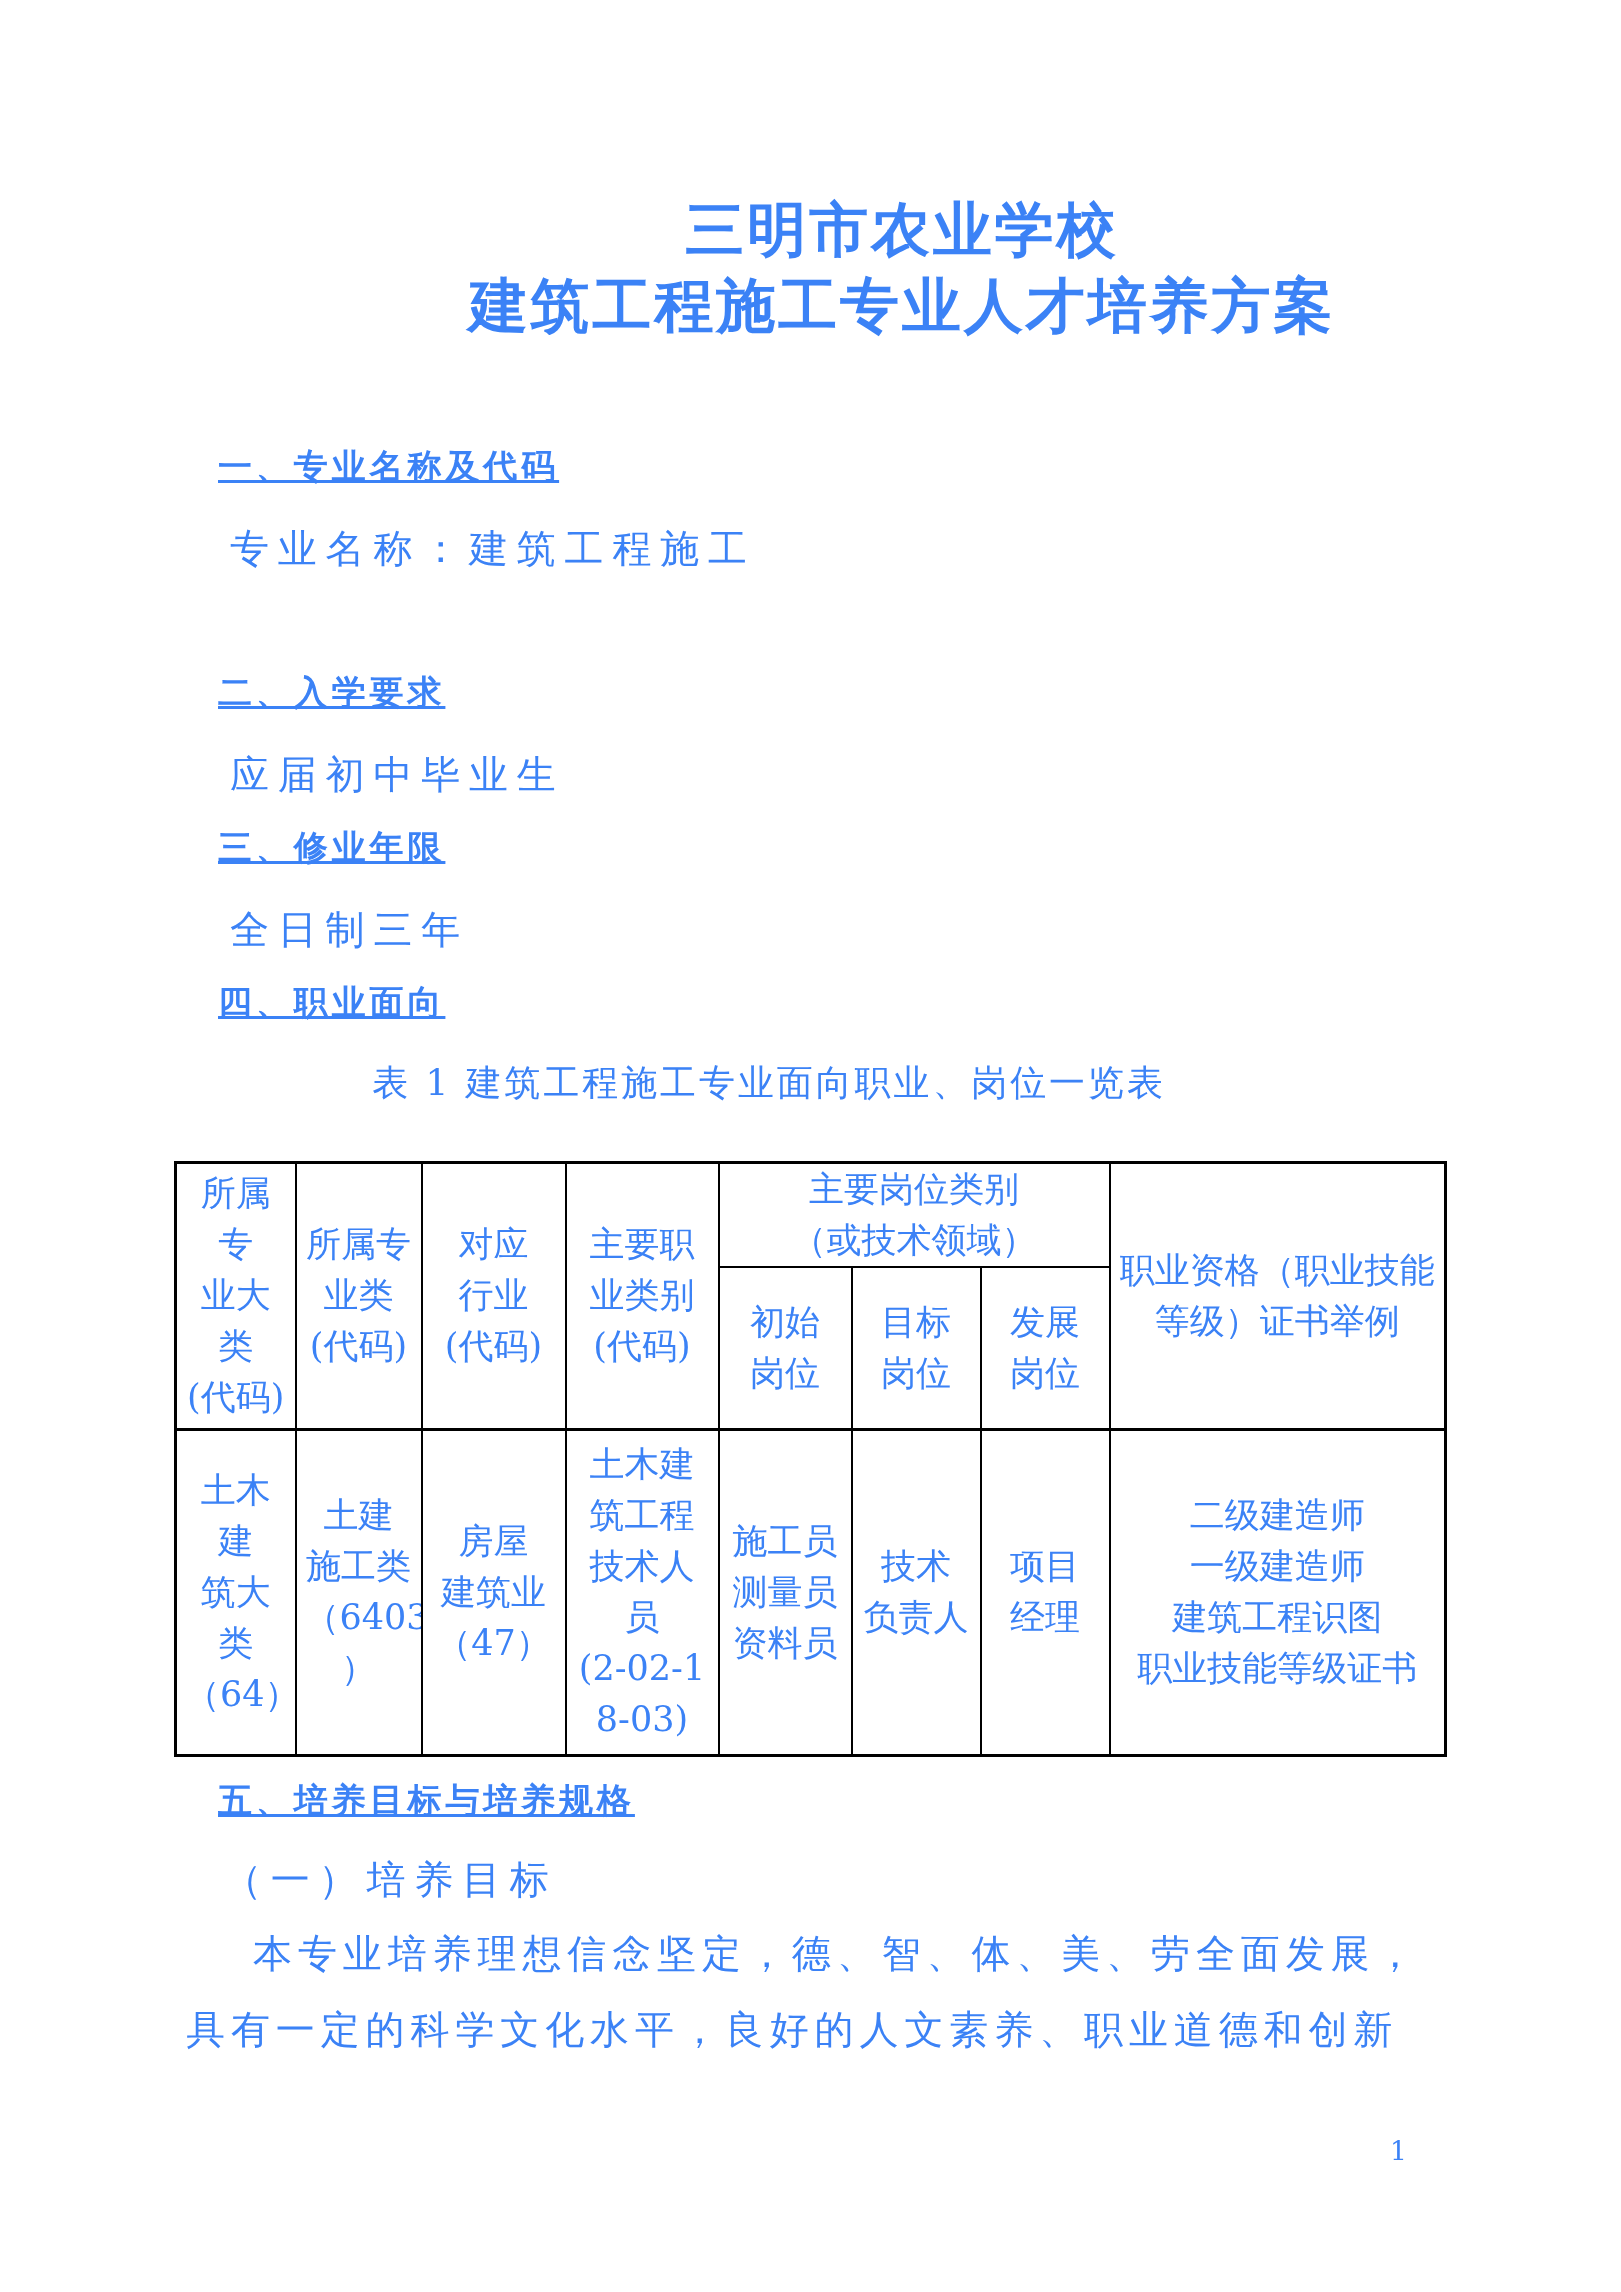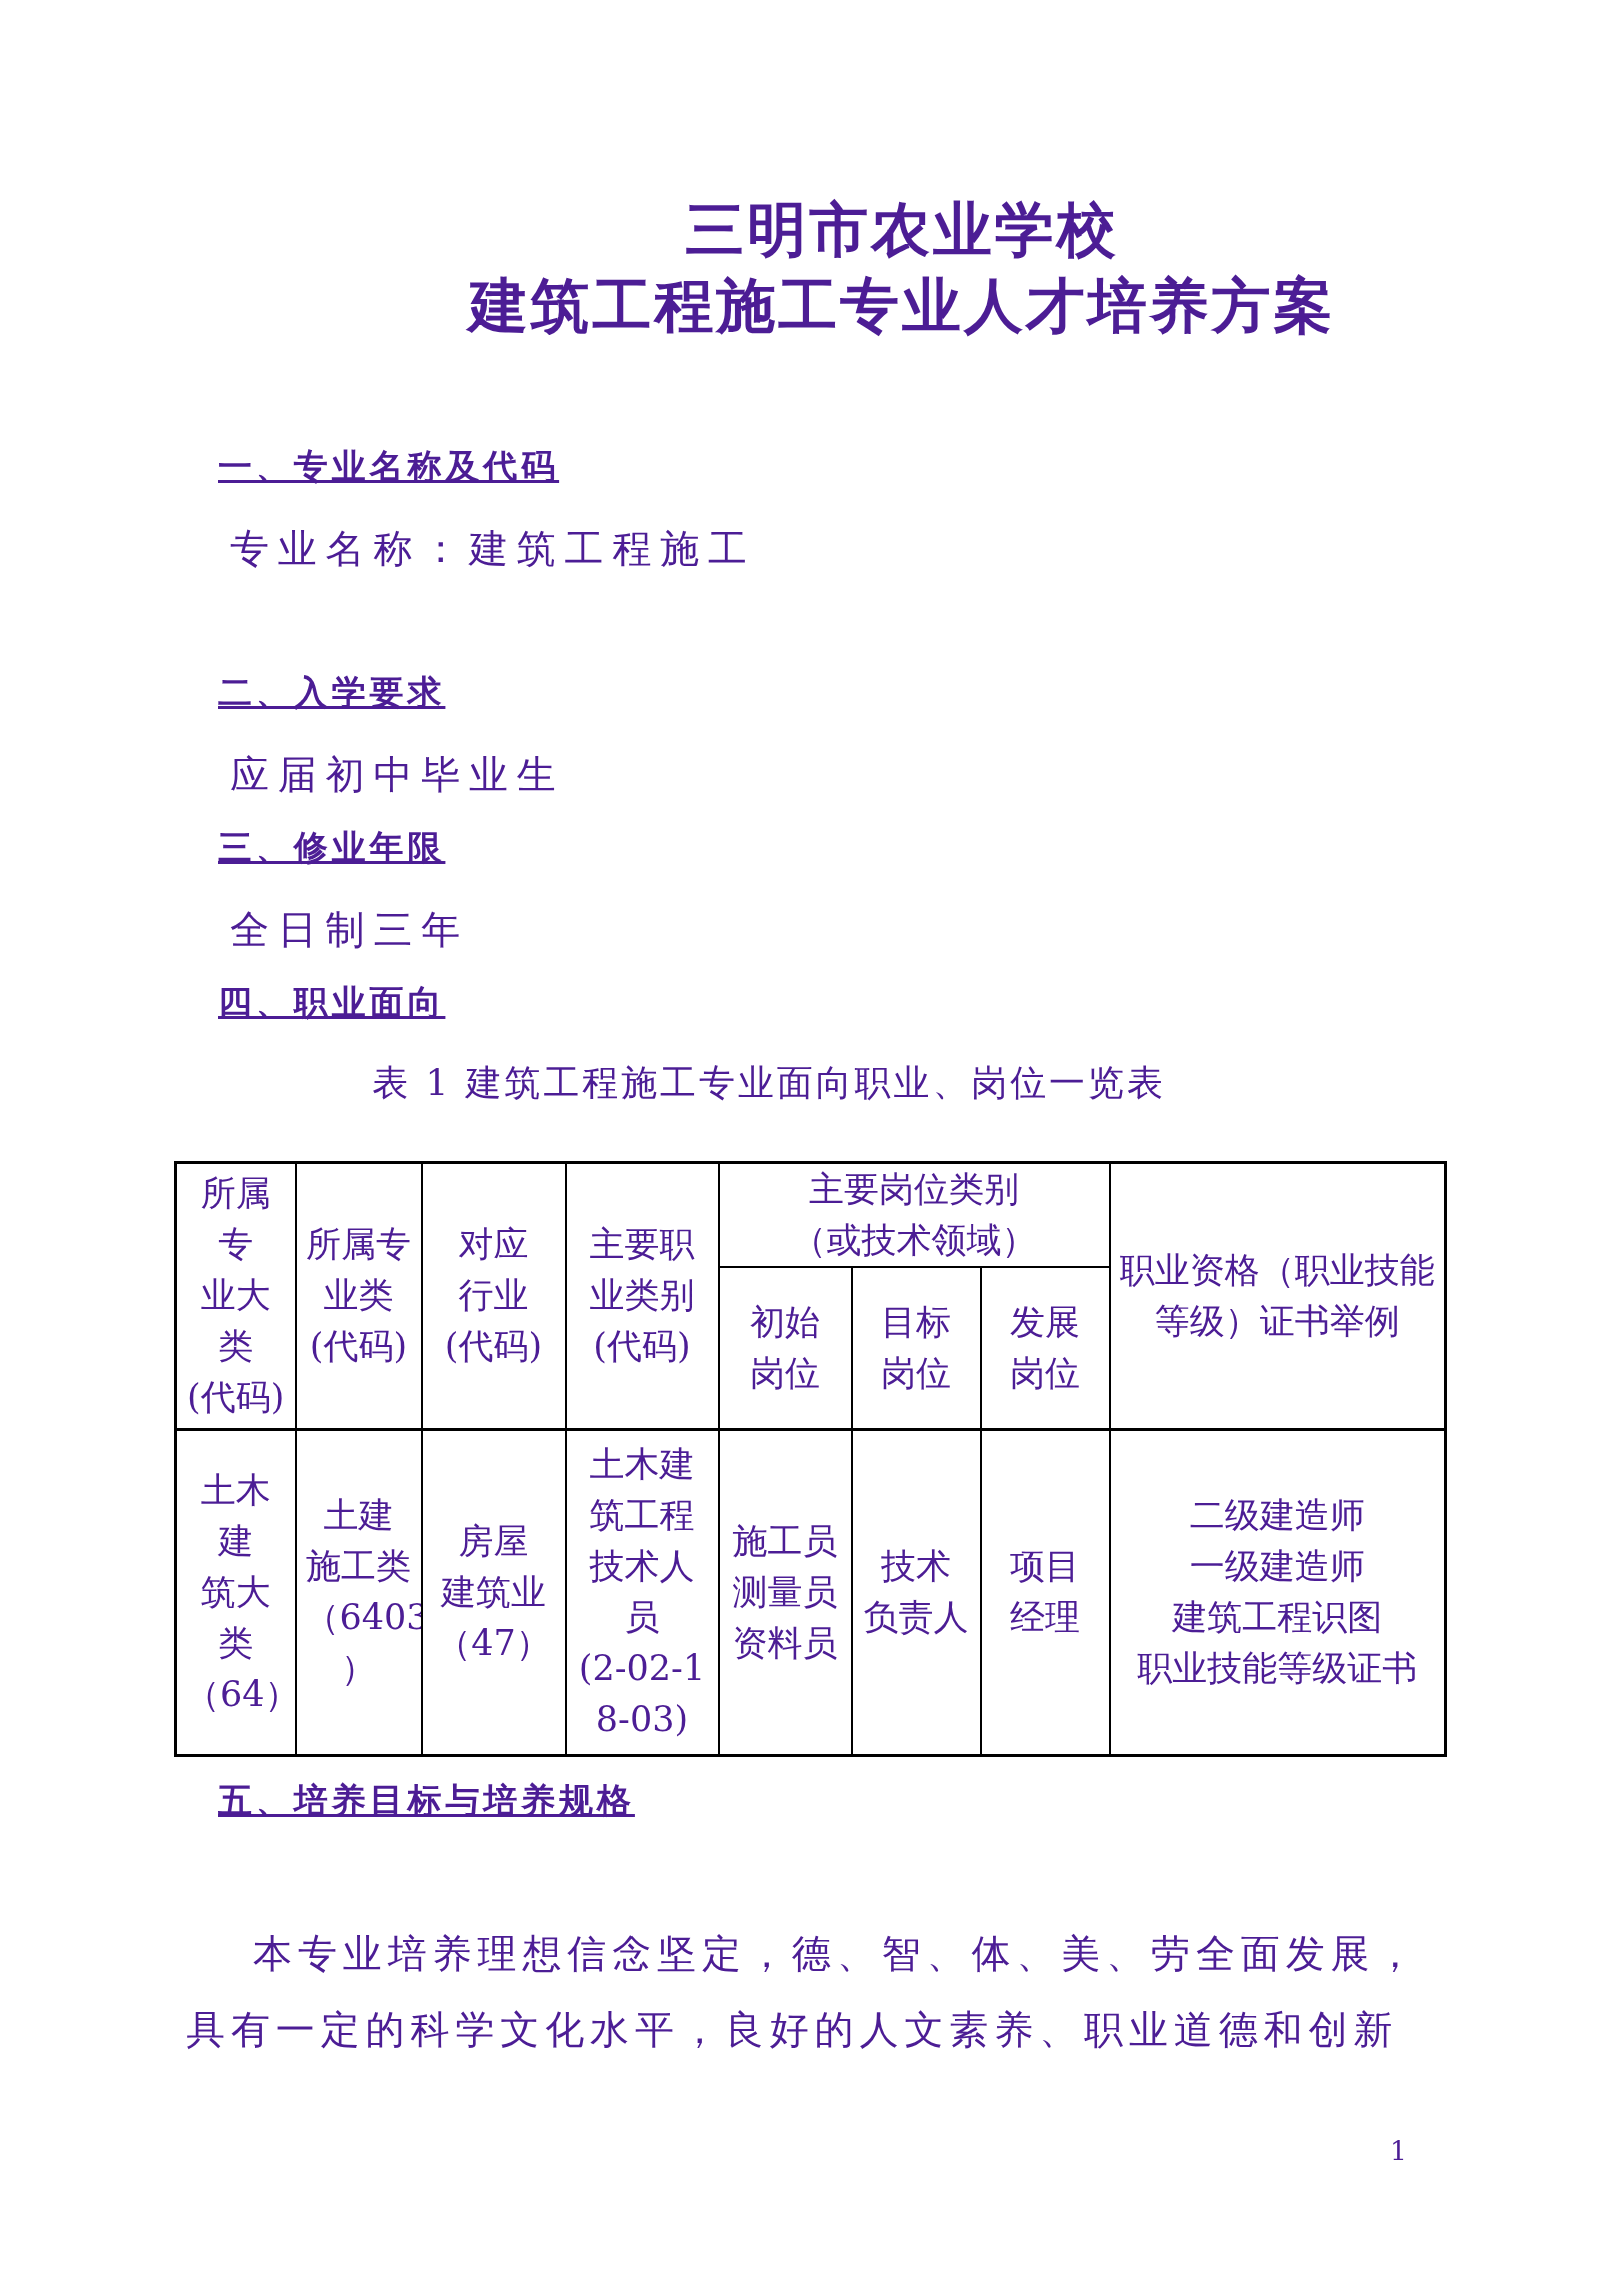--- a/index.html
+++ b/index.html
@@ -1,19 +1,19 @@
 <!DOCTYPE html>
 <html><head>
 <meta charset="utf-8">
 <style>
   html,body{margin:0;padding:0;background:#ffffff;}
   .page{
     position:relative;
     width:1621px;height:2293px;
-    background:#ffffff;color:#4c1d95;
+    background:#ffffff;color:#3b82f6;
     font-family:"DejaVu Sans",sans-serif;
     overflow:hidden;
   }
   .doc-title{
     position:absolute;top:192px;left:314px;width:1176px;
     text-align:center;
     font-family:"DejaVu Serif",serif;
     font-weight:bold;font-size:59px;line-height:76px;letter-spacing:2.9px;
   }
   .sec-heading{
@@ -153,19 +153,20 @@
 经理</td>
         <td class="cell-certs">二级建造师
 一级建造师
 建筑工程识图
 职业技能等级证书</td>
       </tr>
     </tbody>
   </table>
 
   <div class="sec-heading" style="top:1778px;">五、培养目标与培养规格</div>
+  <div class="para-line" style="top:1853px;left:223px;letter-spacing:8.8px;">（一）培养目标</div>
   <div class="para-line" style="top:1927px;left:253px;">本专业培养理想信念坚定，德、智、体、美、劳全面发展，</div>
   <div class="para-line" style="top:2003px;left:174px;margin-left:12px;">具有一定的科学文化水平，良好的人文素养、职业道德和创新</div>
 
   <div class="page-number">1</div>
 
 </div>
 
 
 </body></html>

